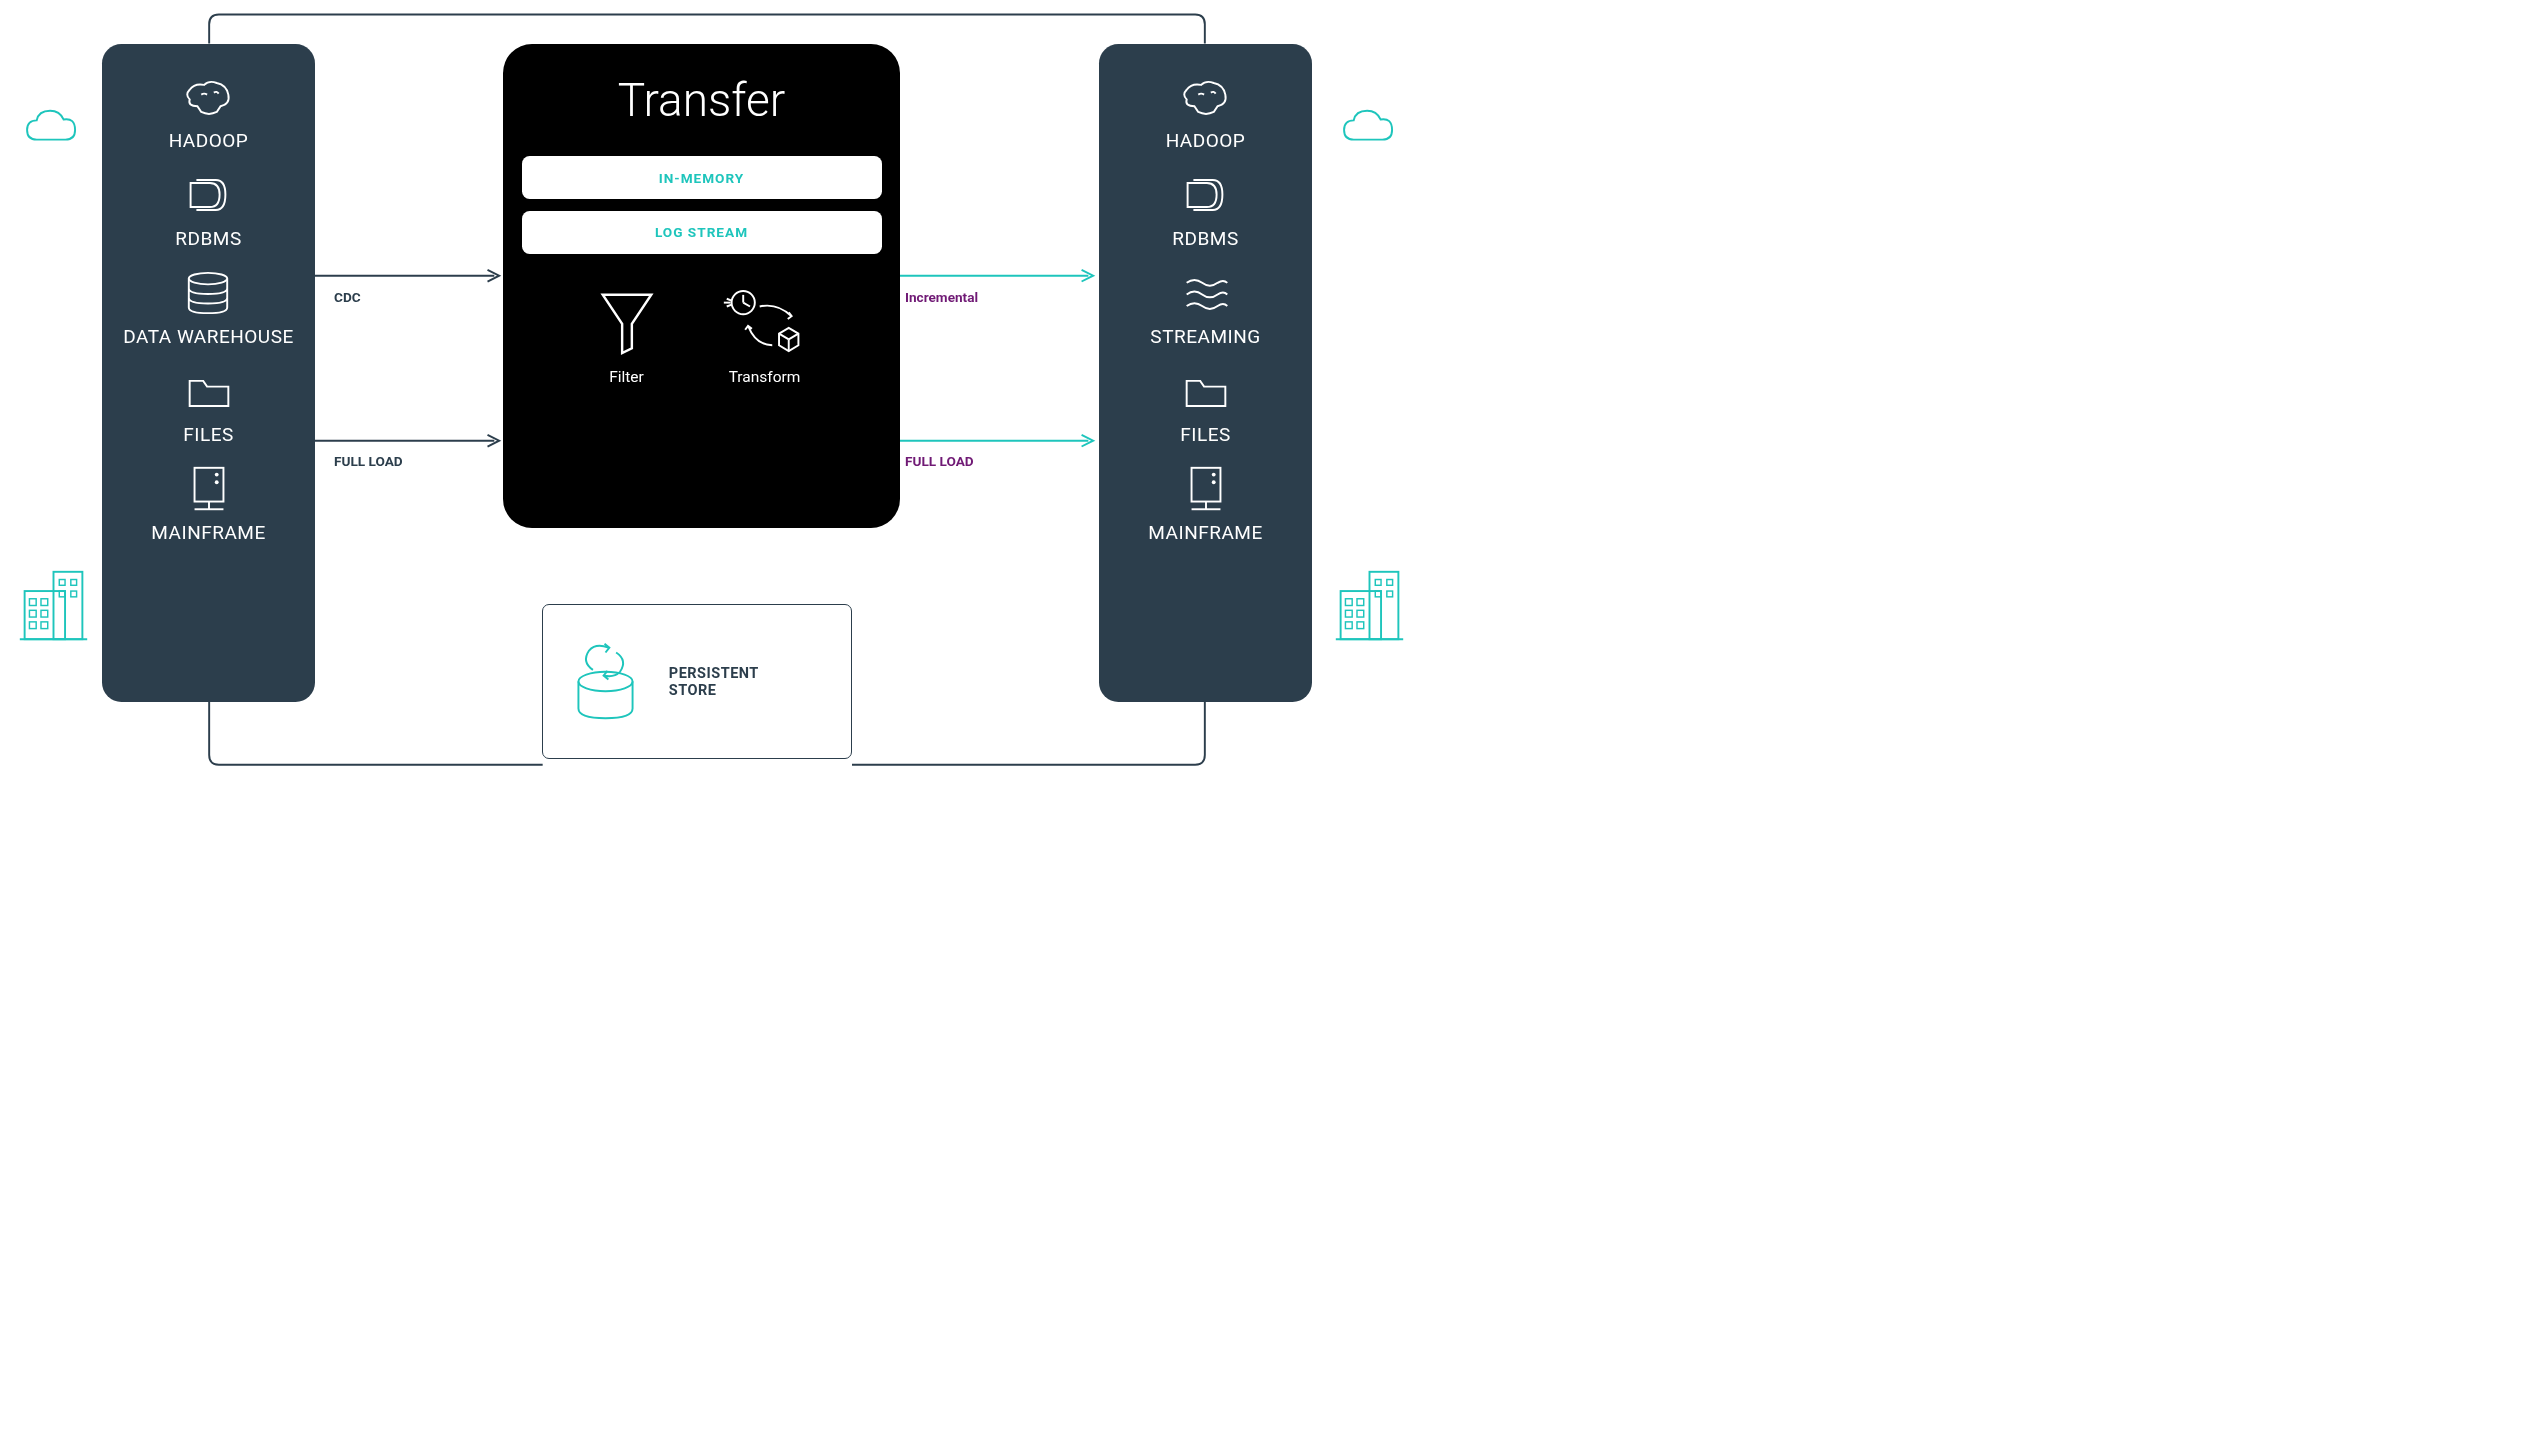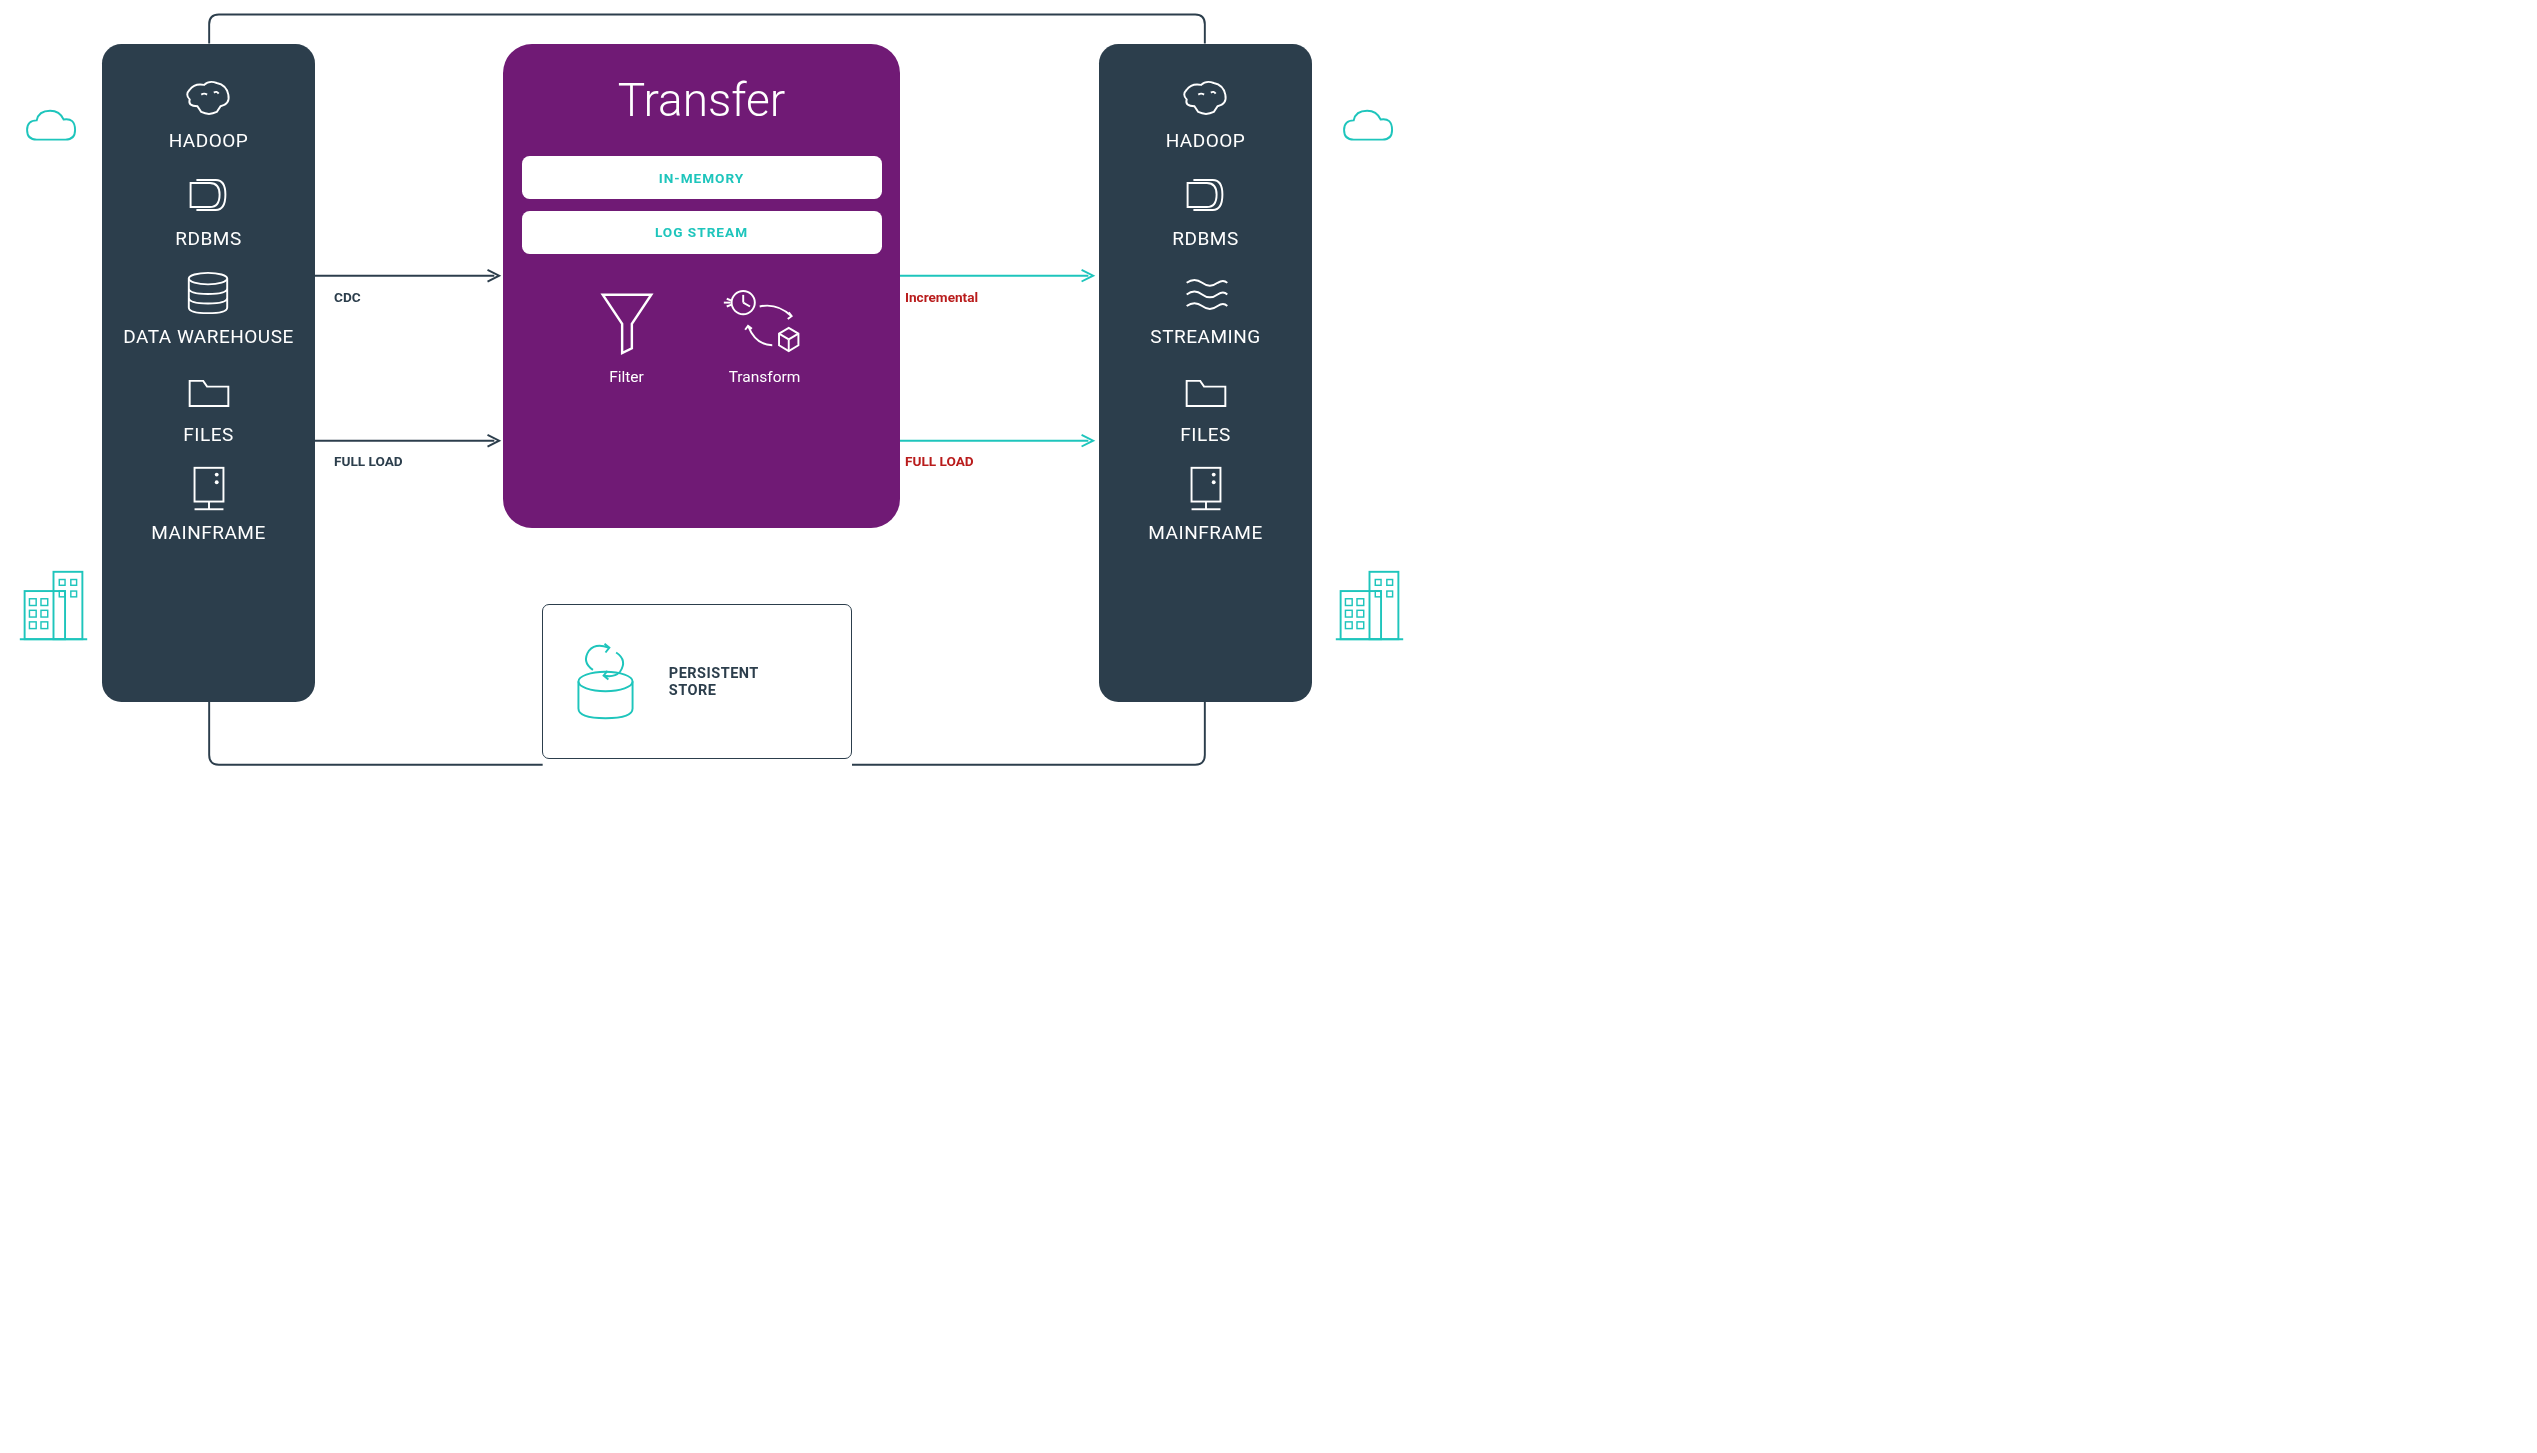--- a/index.html
+++ b/index.html
@@ -3,29 +3,29 @@
 <meta charset="utf-8">
 <style>
 *{margin:0;padding:0;box-sizing:border-box}
 body{font-family:-apple-system,BlinkMacSystemFont,"Segoe UI",Roboto,sans-serif;background:#fff;width:1414px;height:809px;position:relative}
 .panel{position:absolute;background:#2C3E4C;border-radius:19.4px;padding:29px 19.4px;display:flex;flex-direction:column;align-items:center;gap:19.4px}
 .panel-left{left:102px;top:44px;width:213px;height:658px}
 .panel-right{left:1099px;top:44px;width:213px;height:658px}
 .item{display:flex;flex-direction:column;align-items:center;gap:7.7px}
 .item-label{color:#fff;font-size:19px;font-weight:400;letter-spacing:0.5px}
 .icon-box{width:58px;height:48px;display:flex;align-items:center;justify-content:center}
-.center-panel{position:absolute;left:503px;top:44px;width:397px;height:484px;background:#701a75;border-radius:29px;padding:29px;display:flex;flex-direction:column;align-items:center}
+.center-panel{position:absolute;left:503px;top:44px;width:397px;height:484px;background:#000000;border-radius:29px;padding:29px;display:flex;flex-direction:column;align-items:center}
 .center-title{color:#fff;font-size:46px;font-weight:300;margin-bottom:29px}
 .pill{background:#fff;color:#1EC5BC;font-weight:700;font-size:13.6px;letter-spacing:1px;padding:13.6px 39px;border-radius:7.7px;width:360px;text-align:center;margin-bottom:11.6px}
 .filter-transform{display:flex;gap:58px;margin-top:19.4px}
 .ft-item{display:flex;flex-direction:column;align-items:center;gap:9.7px}
 .ft-label{color:#fff;font-size:15.5px;font-weight:400}
 .arrow-label{position:absolute;font-size:13.6px;font-weight:700}
 .arrow-dark{color:#2C3E4C}
-.arrow-teal{color:#b91c1c}
+.arrow-teal{color:#701a75}
 .persist-box{position:absolute;left:542px;top:604px;width:310px;height:155px;border:1.9px solid #2C3E4C;border-radius:7px;display:flex;align-items:center;gap:19.4px;padding:19.4px}
 .persist-label{color:#2C3E4C;font-weight:700;font-size:14.5px;letter-spacing:0.5px}
 .cloud-icon{position:absolute;stroke:#1EC5BC;fill:none;stroke-width:2}
 .building-icon{position:absolute;stroke:#1EC5BC;fill:none;stroke-width:2}
 svg{overflow:visible}
 </style>
 </head>
 <body>
 
 <svg style="position:absolute;left:0;top:0;width:1414px;height:58px" viewBox="0 0 1460 60" width="1414" height="58">

